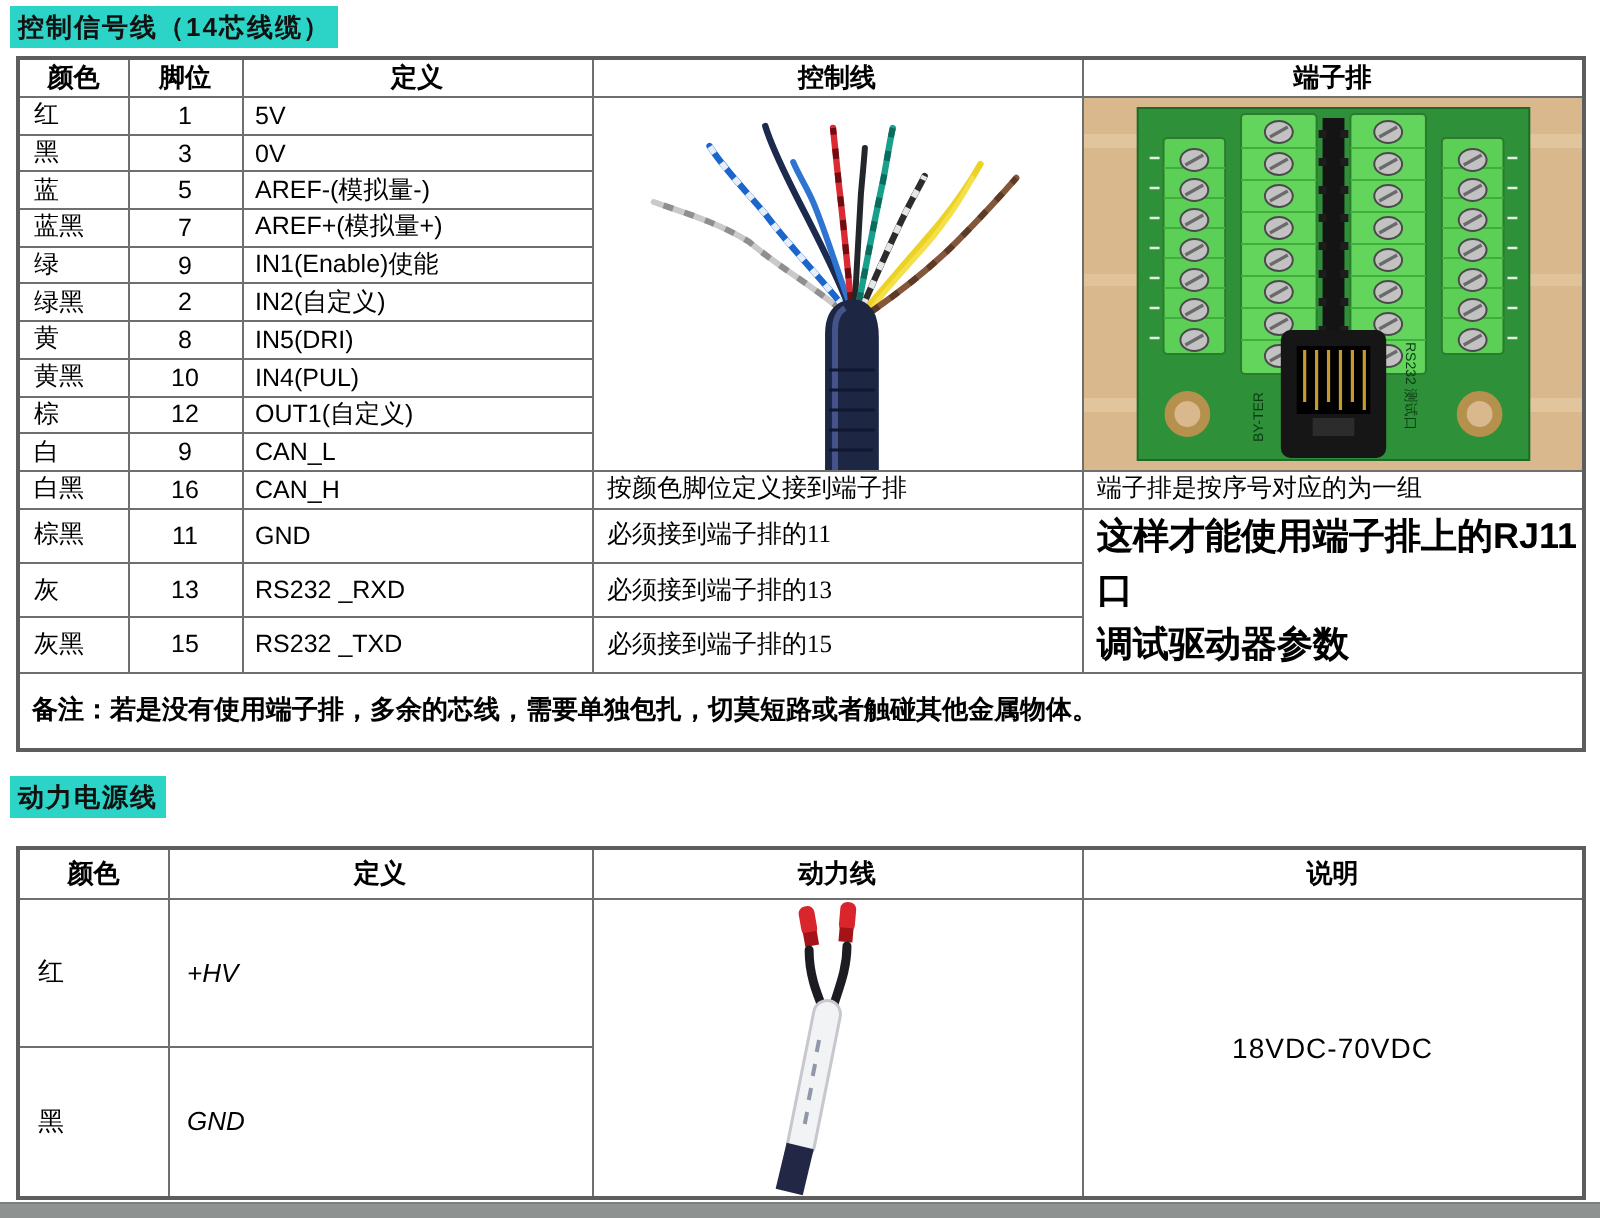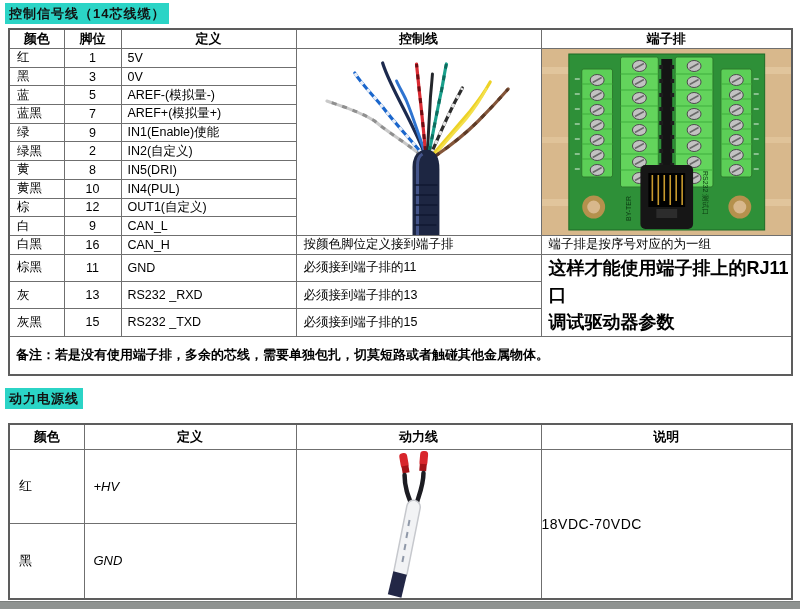--- a/index.html
+++ b/index.html
@@ -24,31 +24,31 @@
   #t2 { top:423px; width:783px; }
   th, td {
     border:1px solid #6f6f6f; font-size:12.5px; font-weight:400;
     overflow:hidden; white-space:nowrap; padding:0;
   }
   #t1 th { height:19px; font-weight:700; font-size:13px; text-align:center; }
   #t1 tr.r { height:18.65px; }
   #t1 td.c { padding-left:7px; }
   #t1 td.p { text-align:center; }
   #t1 td.d { padding-left:6px; }
-  td.note { padding-left:7px; font-size:12.5px; }
+  td.note { padding-left:7px; font-size:12.5px;font-family:Liberation Serif, serif; }
   td.photo-cell { padding:0; vertical-align:top; background:#fff; }
   td.photo-cell svg { display:block; }
   #t1 tr.remark-row { height:39px; }
   td.remark { padding-left:6px; font-size:13px; font-weight:600; white-space:nowrap; }
   td.term-detail { padding-left:7px; white-space:normal; line-height:1.5; font-size:18px;font-weight:bold; }
   #t2 th { height:25px; font-weight:700; font-size:13px; text-align:center; }
   #t2 tr.pr { height:74px; }
   #t2 td.pc { padding-left:9px; font-size:13px; }
   #t2 td.pd { padding-left:9px; font-size:13px;font-style:italic; }
-  #t2 td.desc { font-size:14px; letter-spacing:0.5px; font-weight:400; }
+  #t2 td.desc { text-align:center; font-size:14px; letter-spacing:0.5px; font-weight:400; }
   #footer-bar {
     position:absolute; left:0; top:601px; width:800px; height:8px;
     background:#8e9290; border-top:1px solid #7a7e7c;
   }
 </style>
 </head>
 <body>
 
 <div id="title1" class="hl-title">控制信号线（14芯线缆）</div>
 

